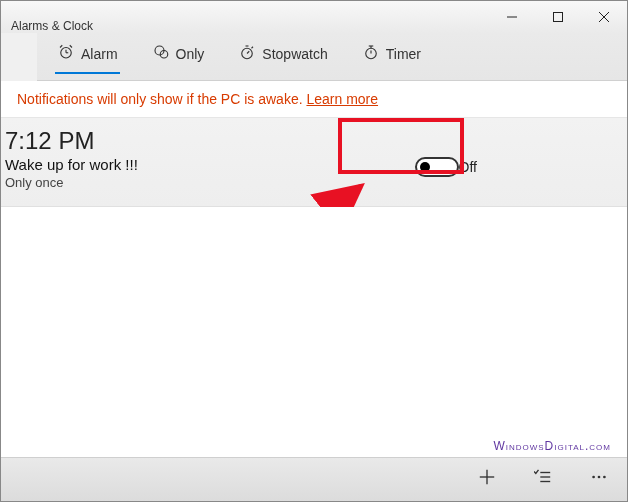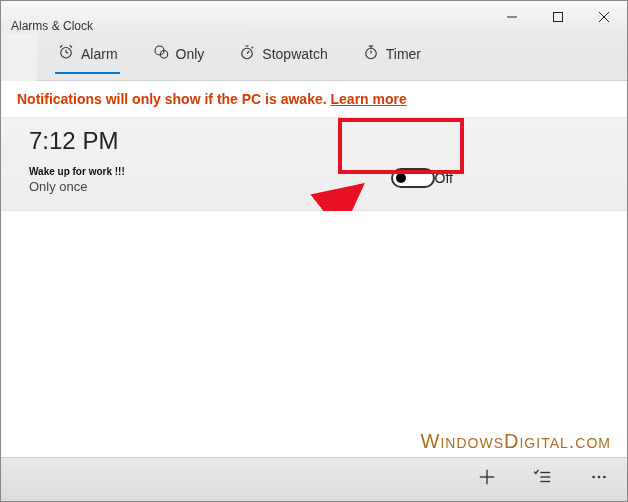--- a/index.html
+++ b/index.html
@@ -65,48 +65,47 @@
       border-bottom: 2px solid #0078d7;
     }
     .tab svg { width: 18px; height: 18px; }
     
     .notice {
       background: #fff;
       padding: 10px 16px;
       font-size: 14px;
       color: #d83b01;
       border-bottom: 1px solid #e6e6e6;
-      font-weight: bold;
     }
     .notice a {
       color: #d83b01;
       text-decoration: underline;
       cursor: pointer;
     }
     
     .alarm-row {
       display: flex;
-      align-items: flex-end;
-      padding: 10px 28px 16px;
+      align-items: center;
+      padding: 10px 4px 16px;
       background: linear-gradient(to bottom, #f2f2f2, #eeeeee);
       border-bottom: 1px solid #e0e0e0;
       position: relative;
     }
     .alarm-info { flex: 1; }
     .alarm-time {
       font-size: 24px;
       font-weight: 400;
       color: #222;
       line-height: 1.1;
     }
     .alarm-title {
-      font-size: 10px;
-      font-weight: 700;
+      font-size: 15px;
+      font-weight: 400;
       color: #111;
-      margin-top: 12px;
+      margin-top: 2px;
     }
     .alarm-repeat {
       font-size: 13px;
       color: #444;
       margin-top: 2px;
     }
     .toggle-wrap {
       display: flex;
       align-items: center;
       gap: 0;
@@ -178,23 +177,23 @@
       justify-content: center;
       font-size: 18px;
       color: #333;
       cursor: pointer;
     }
     
     .watermark {
       position: absolute;
       right: 16px;
       bottom: 48px;
-      font-size: 20px;
+      font-size: 12px;
       letter-spacing: 1px;
-      color: #a16207;
+      color: #4c1d95;
       font-variant: small-caps;
       opacity: 0.9;
       pointer-events: none;
     }
   </style>
 </head>
 <body>
 
 <div class="titlebar">
   <span class="titlebar-title">Alarms &amp; Clock</span>

